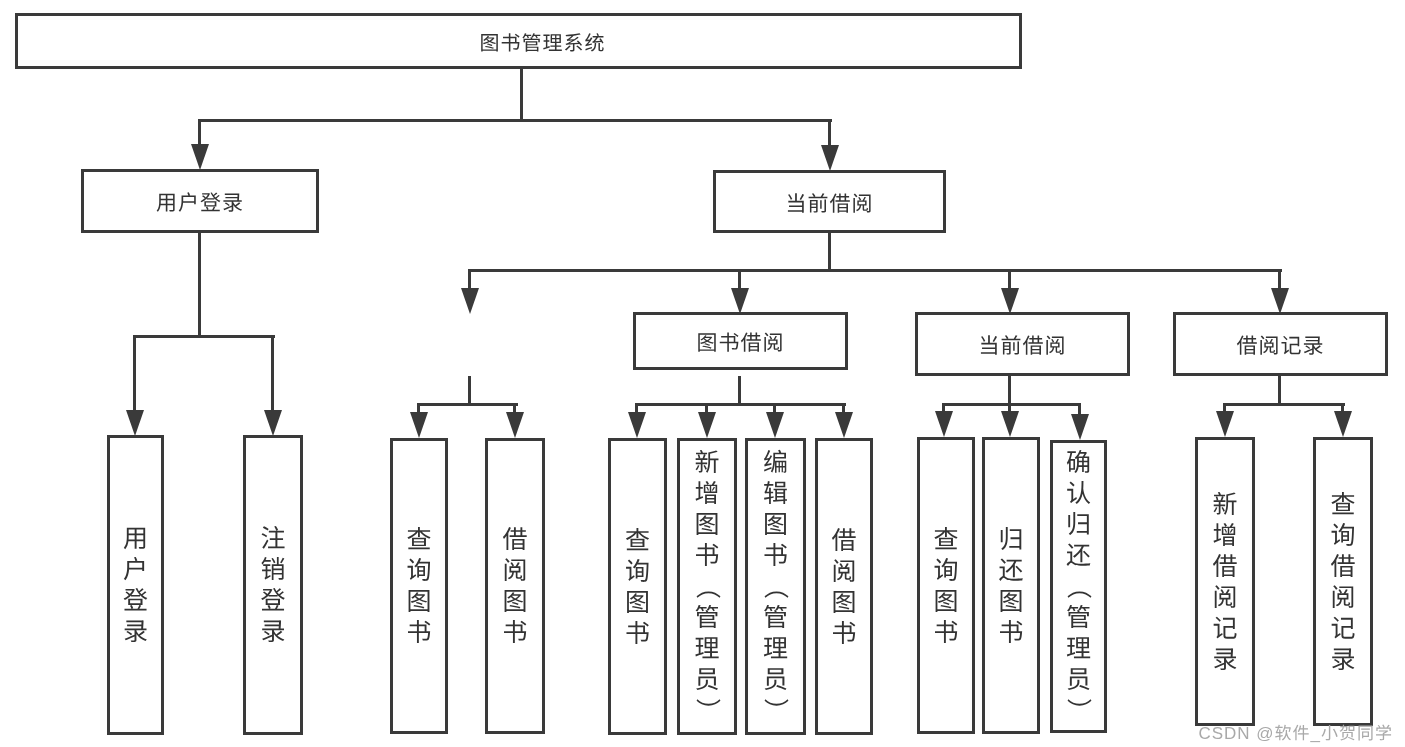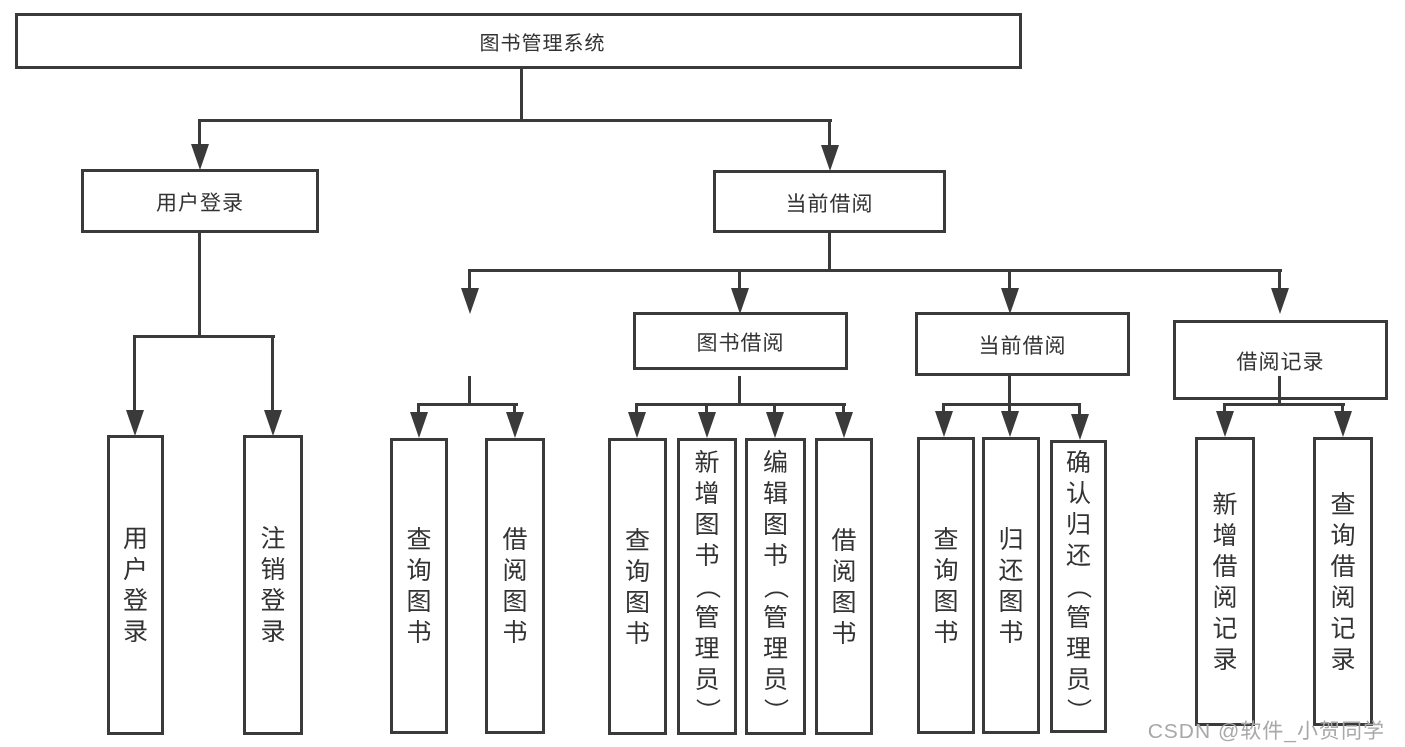--- a/index.html
+++ b/index.html
@@ -29,37 +29,37 @@
   }
   .vtext span.rot{transform:rotate(90deg);}
   .line{position:absolute;background:var(--line);}
   .arrow{
     position:absolute;width:0;height:0;
     border-left:9px solid transparent;
     border-right:9px solid transparent;
     border-top:26px solid var(--line);
   }
   .watermark{
-    position:absolute;right:20px;bottom:3px;
-    font-size:21px;color:var(--wm);letter-spacing:1px;white-space:nowrap;
+    position:absolute;right:12px;bottom:3px;
+    font-size:17px;color:var(--wm);letter-spacing:1px;white-space:nowrap;
   }
 </style>
 </head>
 <body>
 
 <div class="canvas">
 
   <div class="box hbox rootbox" style="left:15px;top:13px;width:1007px;height:56px;">图书管理系统</div>
 
   <div class="box hbox" style="left:81px;top:169px;width:238px;height:64px;">用户登录</div>
   <div class="box hbox" style="left:713px;top:170px;width:233px;height:63px;">当前借阅</div>
 
   <div class="box hbox" style="left:633px;top:312px;width:215px;height:58px;">图书借阅</div>
   <div class="box hbox" style="left:903px;top:312px;width:215px;height:64px;margin-left:12px;">当前借阅</div>
-  <div class="box hbox" style="left:1173px;top:320px;width:215px;height:80px;">借阅记录</div>
+  <div class="box hbox" style="left:1173px;top:312px;width:215px;height:64px;">借阅记录</div>
 
   <div class="box leaf vtext" style="left:107px;top:435px;width:57px;height:300px;">
       <span>用</span>
       <span>户</span>
       <span>登</span>
       <span>录</span>
     </div>
   <div class="box leaf vtext" style="left:243px;top:435px;width:60px;height:300px;">
       <span>注</span>
       <span>销</span>

